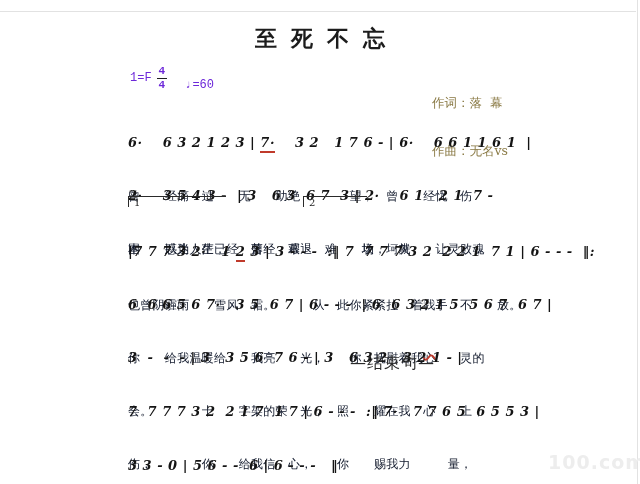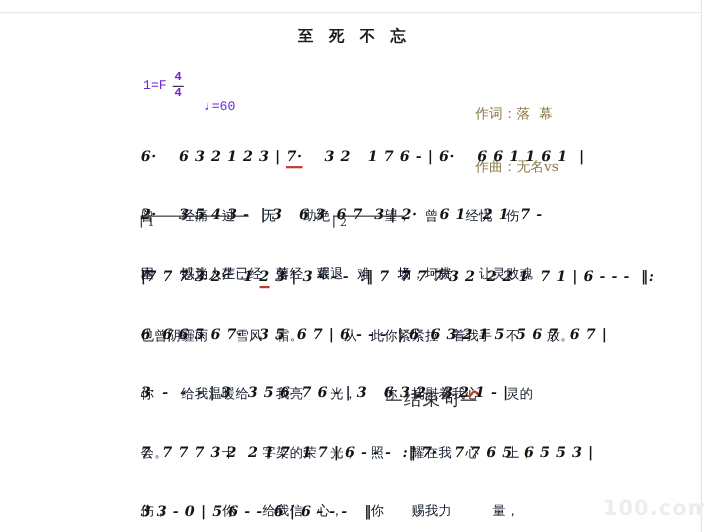--- a/index.html
+++ b/index.html
@@ -6,34 +6,34 @@
   body{
     width:640px;height:484px;position:relative;overflow:hidden;
     background:#ffffff;
     font-family:"DejaVu Sans", sans-serif;
   }
   .top-line{position:absolute;left:0;top:11px;width:636px;height:1px;background:#e2e2e2;}
   .right-line{position:absolute;top:0;right:2px;width:1px;height:484px;background:#e2e2e2;}
 
   .title{
     position:absolute;top:24px;left:0;width:100%;text-align:center;
-    font-size:14px;font-weight:bold;color:#1c1c1c;
+    font-size:22px;font-weight:bold;color:#1c1c1c;
     letter-spacing:14px;text-indent:14px;
     font-family:"DejaVu Serif", serif;
   }
 
   .meta-left{
     position:absolute;left:130px;top:66px;display:flex;align-items:flex-start;
     color:#6d28d9;font-family:Liberation Mono, monospace;
   }
   .key{font-size:12px;line-height:24px;}
   .frac{display:inline-flex;flex-direction:column;align-items:center;font-size:11px;font-weight:bold;margin-left:5px;line-height:11px;}
   .frac .num{border-bottom:1px solid #1e1e1e;padding:0 2px 1px 2px;}
   .frac .den{padding-top:1px;}
-  .tempo{font-size:12px;margin-left:18px;position:relative;top:24px;}
+  .tempo{font-size:12px;margin-left:18px;position:relative;top:12px;}
 
   .meta-right{
     position:absolute;left:432px;top:63px;
     color:#8a7a45;font-size:12.5px;line-height:16px;white-space:pre;
     font-family:"DejaVu Serif", serif;
   }
 
   .sys{position:absolute;left:128px;white-space:pre;}
   .notes{
     font-family:"DejaVu Serif", serif;font-weight:bold;

